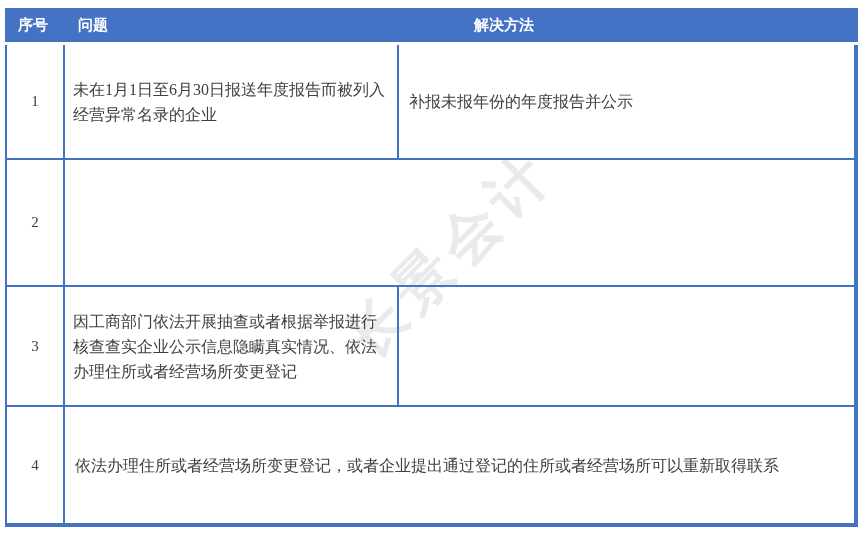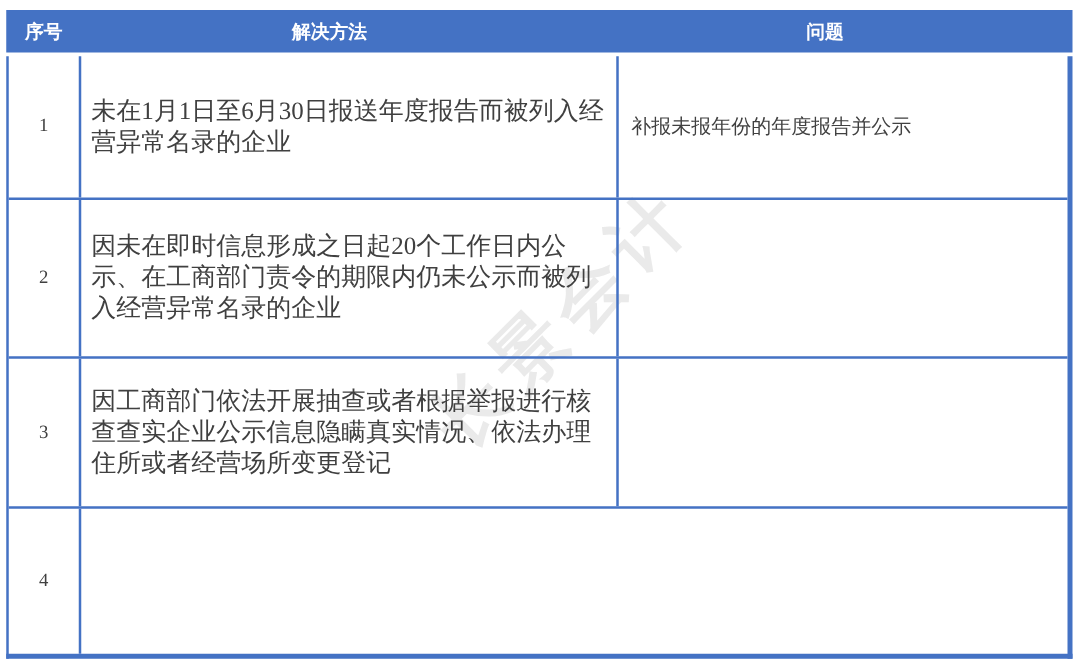--- a/index.html
+++ b/index.html
@@ -18,21 +18,21 @@
     font-family:"Liberation Serif","DejaVu Serif",serif;
   }
   .header {
     position:absolute; left:5px; top:8px; width:853px; height:34px;
     background:var(--header-bg,#4472C4);
     display:flex; align-items:center;
     color:var(--header-text,#ffffff);
     font-family:"Liberation Sans","DejaVu Sans",sans-serif;
     font-weight:bold; font-size:15px; z-index:1;
   }
-  .hcell { text-align:center; box-sizing:border-box; }
+  .hcell { box-sizing:border-box;padding-left:13px; }
   .hcell.h1 { width:60px; }
   .hcell.h2 { width:396px; }
   .hcell.h3 { flex:1; }
   .tbody {
     position:absolute; left:5px; top:45px; width:853px; z-index:1;
     box-sizing:border-box;
     border-left:2px solid var(--border,#4472C4);
     border-right:4px solid var(--border,#4472C4);
     border-bottom:4px solid var(--border,#4472C4);
   }
@@ -42,73 +42,73 @@
   .trow:nth-child(2) { min-height:125px; }
   .trow:nth-child(3) { min-height:118px; }
   .trow:nth-child(4) { min-height:116px; }
   .cell { box-sizing:border-box; color:var(--body-text,#404040); }
   .cell.num {
     width:58px; border-right:2px solid var(--border,#4472C4);
     display:flex; align-items:center; justify-content:center;
     font-size:15px;
   }
   .cell.problem {
-    width:430px; border-right:2px solid var(--border,#4472C4);
+    width:334px; border-right:2px solid var(--border,#4472C4);
     padding:8px 7px 8px 8px;
     display:flex; align-items:center;
-    font-size:20px; line-height:25px;
+    font-size:16px; line-height:25px;
   }
   .cell.solution {
     flex:1; padding:8px 8px 8px 10px;
     display:flex; align-items:center;
     font-size:16px; line-height:25px;
   }
 </style>
 </head>
 <body>
 
 <div class="page">
   <div class="watermark">长景会计</div>
 
   <div class="header">
     <div class="hcell h1">序号</div>
+    <div class="hcell h2">问题</div>
     <div class="hcell h3">解决方法</div>
-    <div class="hcell h2">问题</div>
   </div>
 
   <div class="tbody" id="tbody">
   <div class="trow">
     <div class="cell num">
           <span>1</span>
         </div>
     <div class="cell problem">
           <span>未在1月1日至6月30日报送年度报告而被列入经营异常名录的企业</span>
         </div>
     <div class="cell solution">
           <span>补报未报年份的年度报告并公示</span>
         </div>
   </div>
 
   <div class="trow">
     <div class="cell num">
           <span>2</span>
         </div>
-    <div class="cell problem">
-          <span>因未在即时信息形成之日起20个工作日内公示、在工商部门责令的期限内仍未公示而被列入经营异常名录的企业</span>
-        </div>
   </div>
 
   <div class="trow">
     <div class="cell num">
           <span>3</span>
         </div>
     <div class="cell problem">
           <span>因工商部门依法开展抽查或者根据举报进行核查查实企业公示信息隐瞒真实情况、依法办理住所或者经营场所变更登记</span>
         </div>
   </div>
 
   <div class="trow">
     <div class="cell num">
           <span>4</span>
         </div>
+    <div class="cell solution">
+          <span>依法办理住所或者经营场所变更登记，或者企业提出通过登记的住所或者经营场所可以重新取得联系</span>
+        </div>
   </div>
 </div>
 </div>
 
 </body></html>

